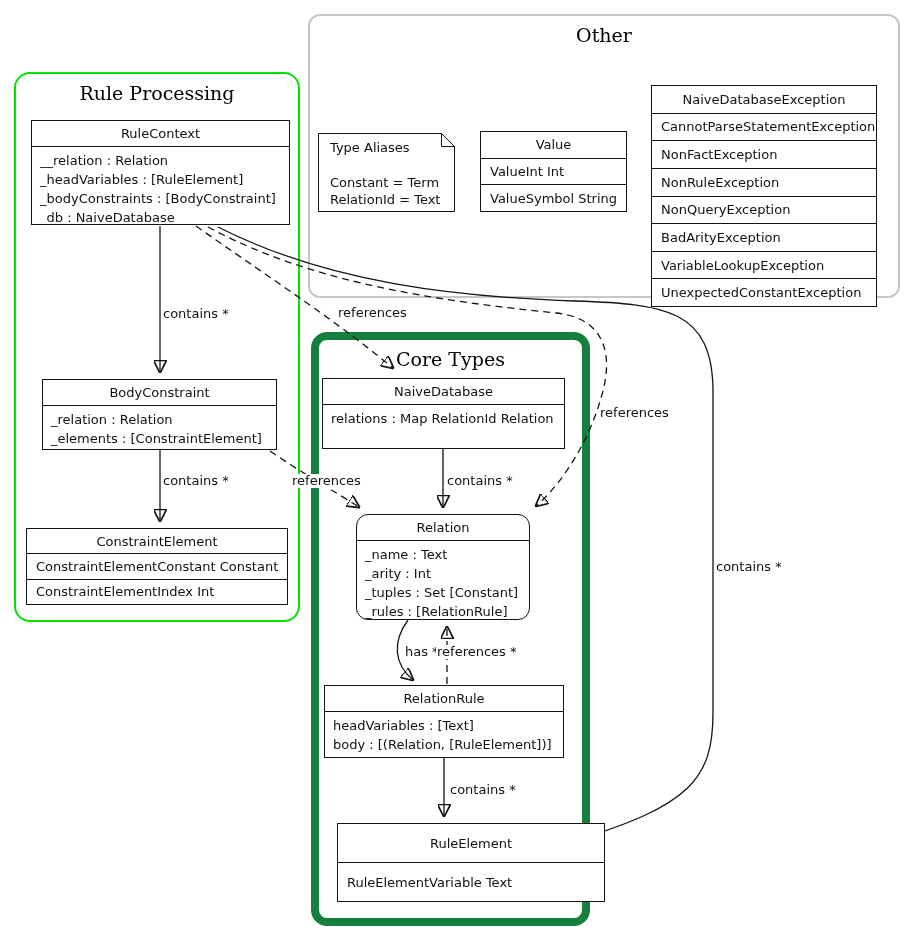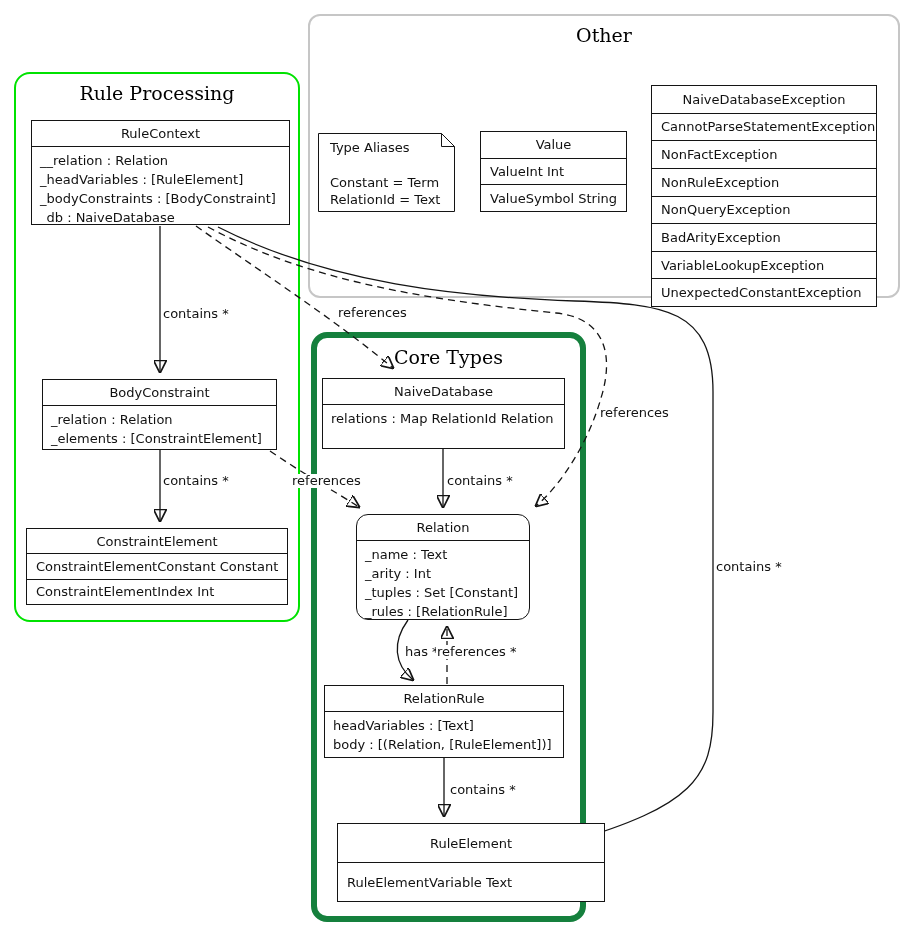--- a/index.html
+++ b/index.html
@@ -5,21 +5,21 @@
   html,body{margin:0;padding:0;background:#ffffff;}
   #canvas{
     position:relative;width:912px;height:932px;overflow:hidden;
     font-family:"DejaVu Sans","Liberation Sans",sans-serif;
     font-size:13px;color:#111;background:#fff;
   }
   
   .group{position:absolute;border-radius:16px;background:transparent;}
   .group.rule-processing{left:14px;top:72px;width:282px;height:546px;border:2px solid #00e200;}
   .group.other{left:308px;top:14px;width:588px;height:280px;border:2px solid #c6c6c6;border-radius:12px;}
-  .group.core-types{left:311px;top:332px;width:263px;height:578px;border:6px solid #15803d;}
+  .group.core-types{left:311px;top:332px;width:263px;height:578px;border:8px solid #15803d;}
   .group-title{
     position:absolute;left:0;right:0;top:8px;text-align:center;
     font-family:"DejaVu Serif","Liberation Serif",serif;font-size:19px;color:#000;
   }
   
   .cbox{position:absolute;background:#fff;border:1px solid #141414;box-sizing:border-box;display:flex;flex-direction:column;}
   .ctitle{flex:0 0 25px;display:flex;align-items:center;justify-content:center;border-bottom:1px solid #141414;white-space:nowrap;}
   .cfields{flex:1 1 auto;padding:4px 8px 0 8px;line-height:19px;white-space:nowrap;}
   .crow{flex:1 1 0;display:flex;align-items:center;padding:0 9px;border-bottom:1px solid #141414;white-space:nowrap;}
   .crow:last-child{border-bottom:none;}

